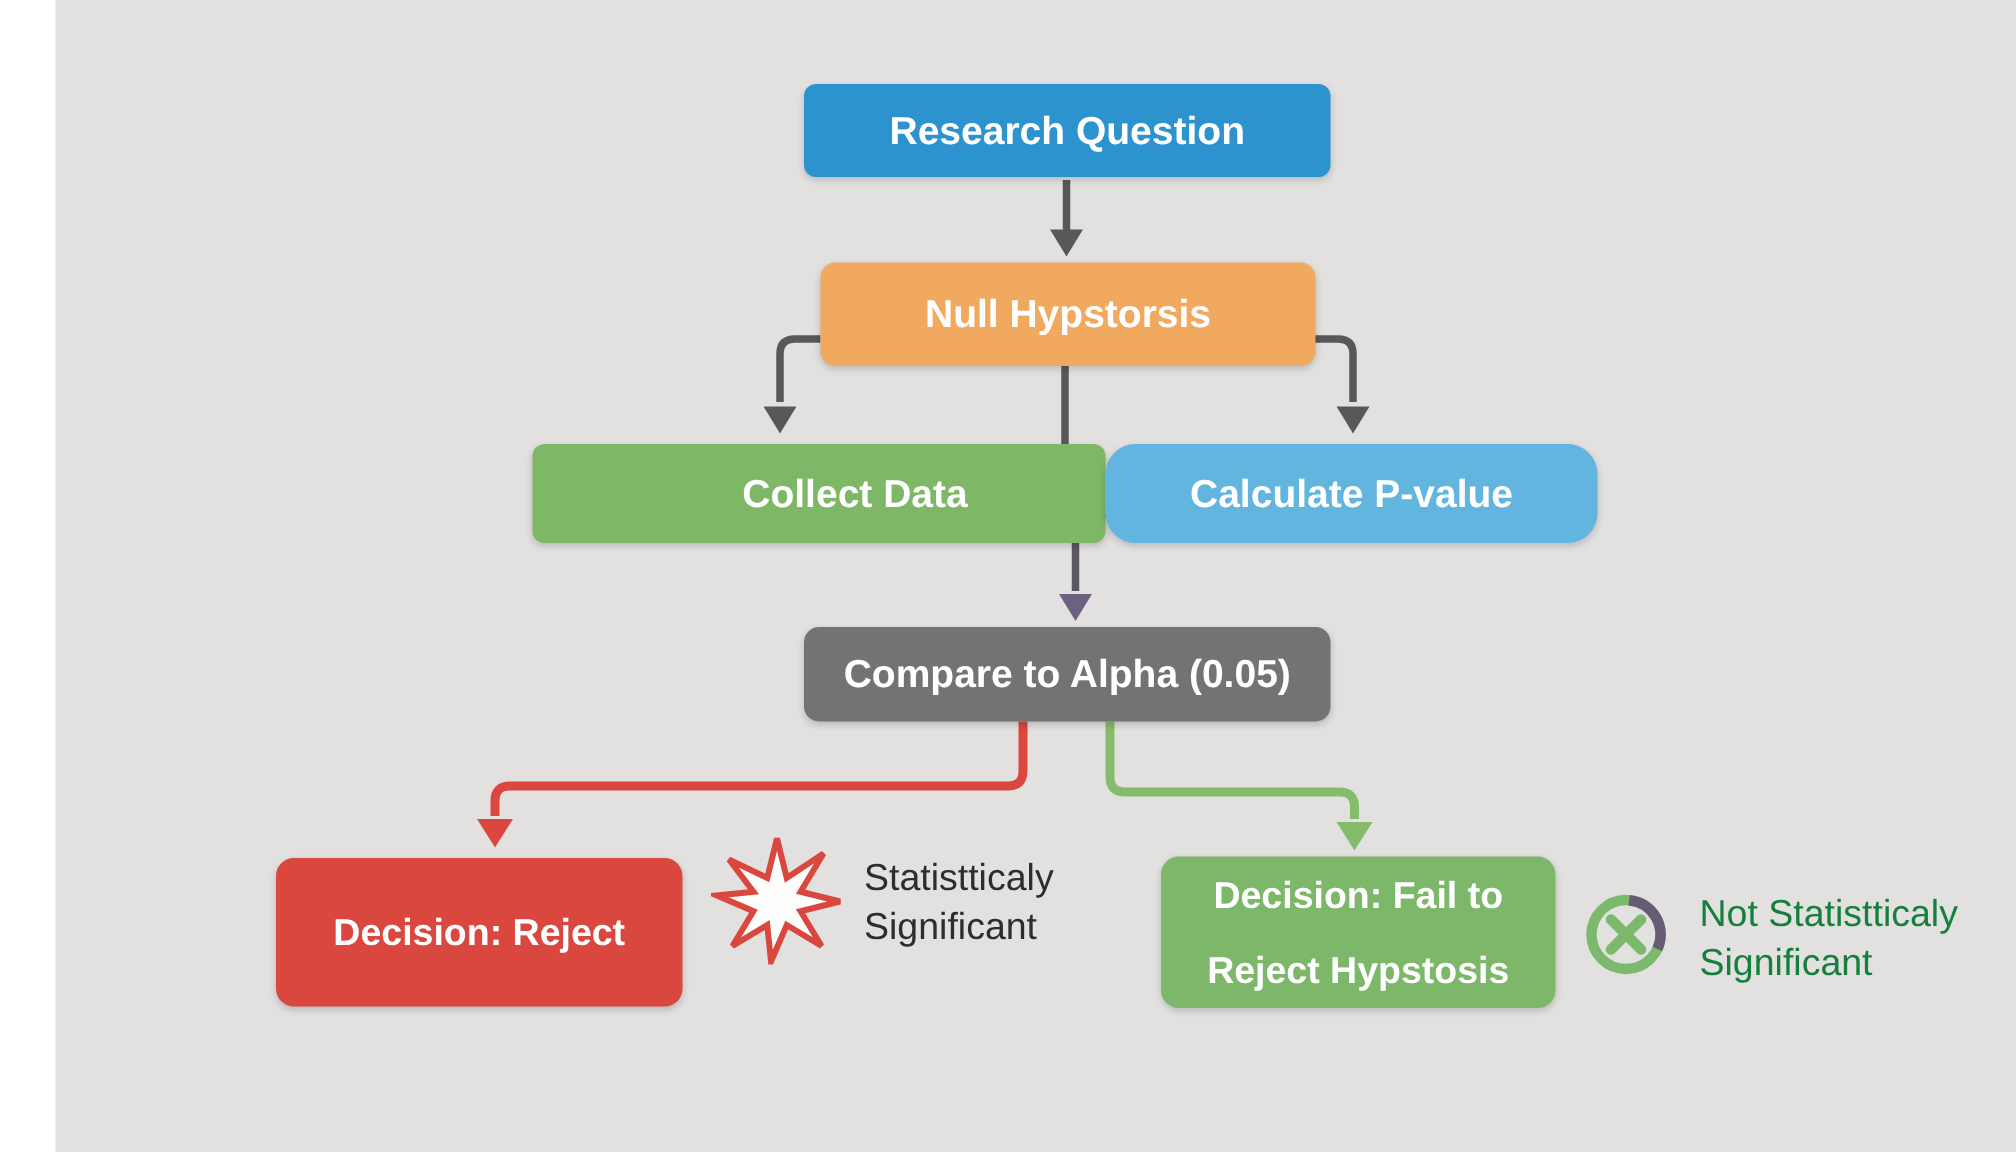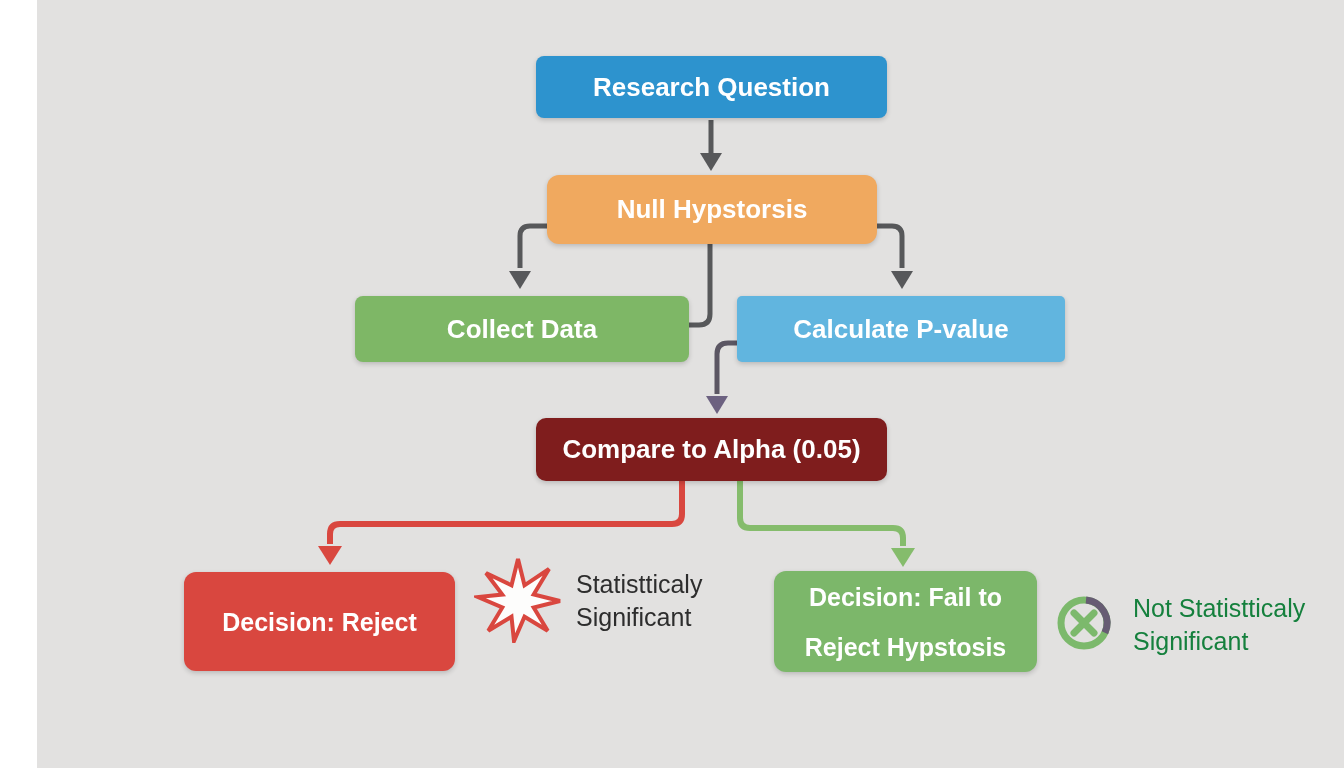--- a/index.html
+++ b/index.html
@@ -26,21 +26,21 @@
     align-items: center;
     justify-content: center;
     color: #FFFFFF;
     font-weight: bold;
     text-align: center;
     box-shadow: 0 2px 5px rgba(0,0,0,0.18);
   }
   .n1 { left: 499px; top: 56px;  width: 351px; height: 62px;  border-radius: 8px;  font-size: 26px; }
   .n2 { left: 510px; top: 175px; width: 330px; height: 69px;  border-radius: 10px; font-size: 26px; }
   .n3 { left: 318px; top: 296px; width: 334px; height: 66px;  border-radius: 8px;  font-size: 26px; }
-  .n4 { left: 700px; top: 296px; width: 328px; height: 66px;  border-radius: 5px; font-size: 26px; }
+  .n4 { left: 700px; top: 296px; width: 328px; height: 66px;  border-radius: 20px; font-size: 26px; }
   .n5 { left: 499px; top: 418px; width: 351px; height: 63px;  border-radius: 10px; font-size: 26px; }
   .n6 { left: 147px; top: 572px; width: 271px; height: 99px;  border-radius: 12px; font-size: 25px; }
   .n7 { left: 737px; top: 571px; width: 263px; height: 101px; border-radius: 12px; font-size: 25px; }
   .two-line { flex-direction: column; line-height: 34px; gap: 16px; }
   .two-line span { display: block; }
   .annotation {
     position: absolute;
     display: flex;
     align-items: center;
   }
@@ -81,33 +81,33 @@
     <path class="head" d="M293,565 L281,546 L305,546 Z" fill="#D9473F"></path>
 
     <path class="line" d="M703,481 L703,518 Q703,528 713,528 L856,528 Q866,528 866,538 L866,546" stroke-width="6" stroke="#85BC6C"></path>
     <path class="head" d="M866,567 L854,548 L878,548 Z" fill="#85BC6C"></path>
   </svg>
 
   <div class="node n1" style="background-color: rgb(45, 147, 206);">
     <span>Research Question</span>
   </div>
 
-  <div class="node n2" style="background-color: rgb(240, 169, 95); border-radius: 12px;">
+  <div class="node n2" style="background-color: rgb(240, 169, 95);">
     <span>Null Hypstorsis</span>
   </div>
 
-  <div class="node n3" style="background-color: rgb(126, 183, 102);">
+  <div class="node n3" style="background-color: rgb(126, 183, 102); padding-left: 48px;">
     <span>Collect Data</span>
   </div>
 
   <div class="node n4" style="background-color: rgb(97, 181, 223);">
     <span>Calculate P-value</span>
   </div>
 
-  <div class="node n5" style="background-color: #7f1d1d;">
+  <div class="node n5" style="background-color: #737373;">
     <span>Compare to Alpha (0.05)</span>
   </div>
 
   <div class="node n6 two-line" style="background-color: rgb(217, 71, 63);">
     <span>Decision: Reject</span>
   </div>
 
   <div class="node n7 two-line" style="background-color: rgb(124, 183, 106);">
     <span>Decision: Fail to</span>
     <span>Reject Hypstosis</span>

